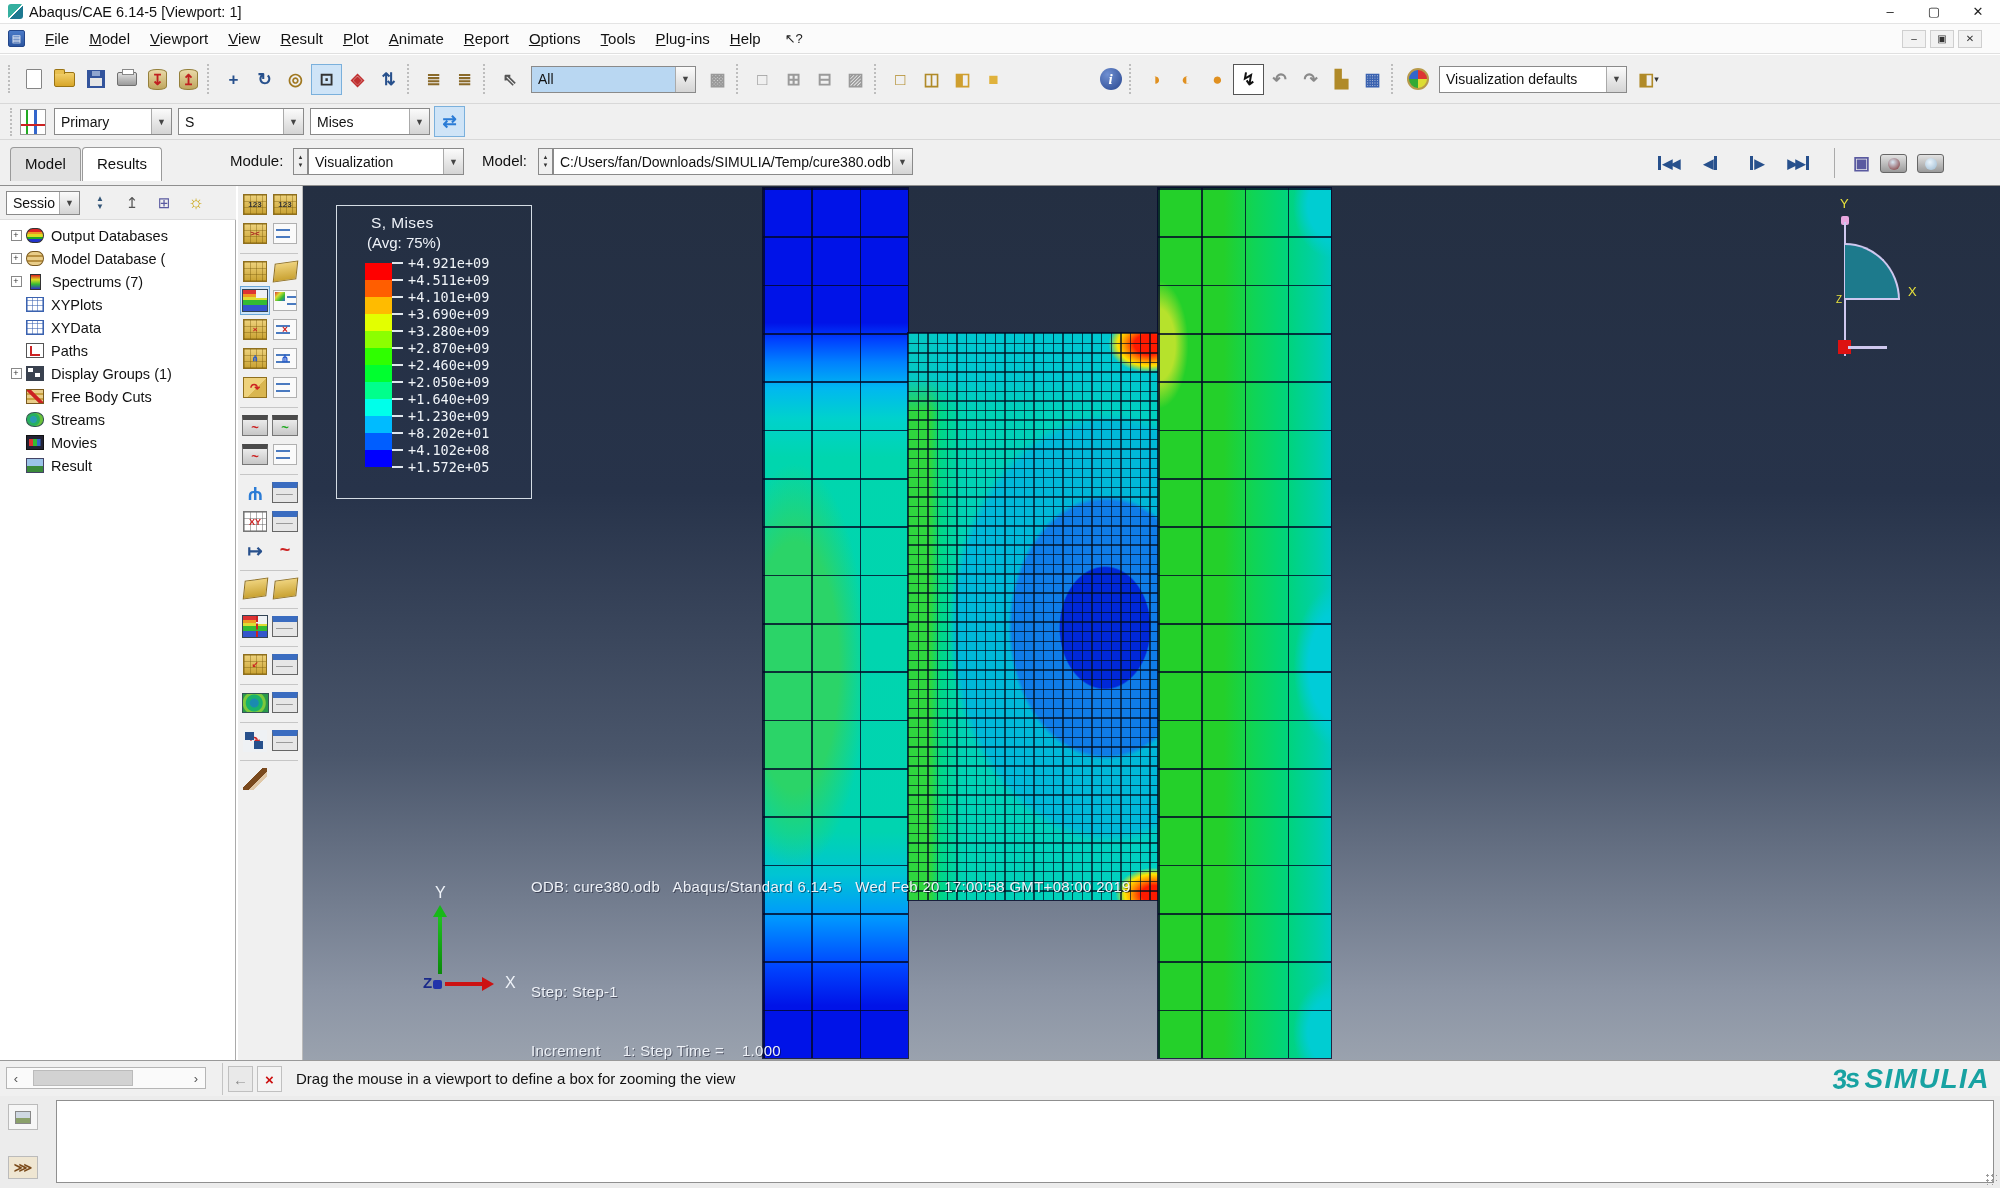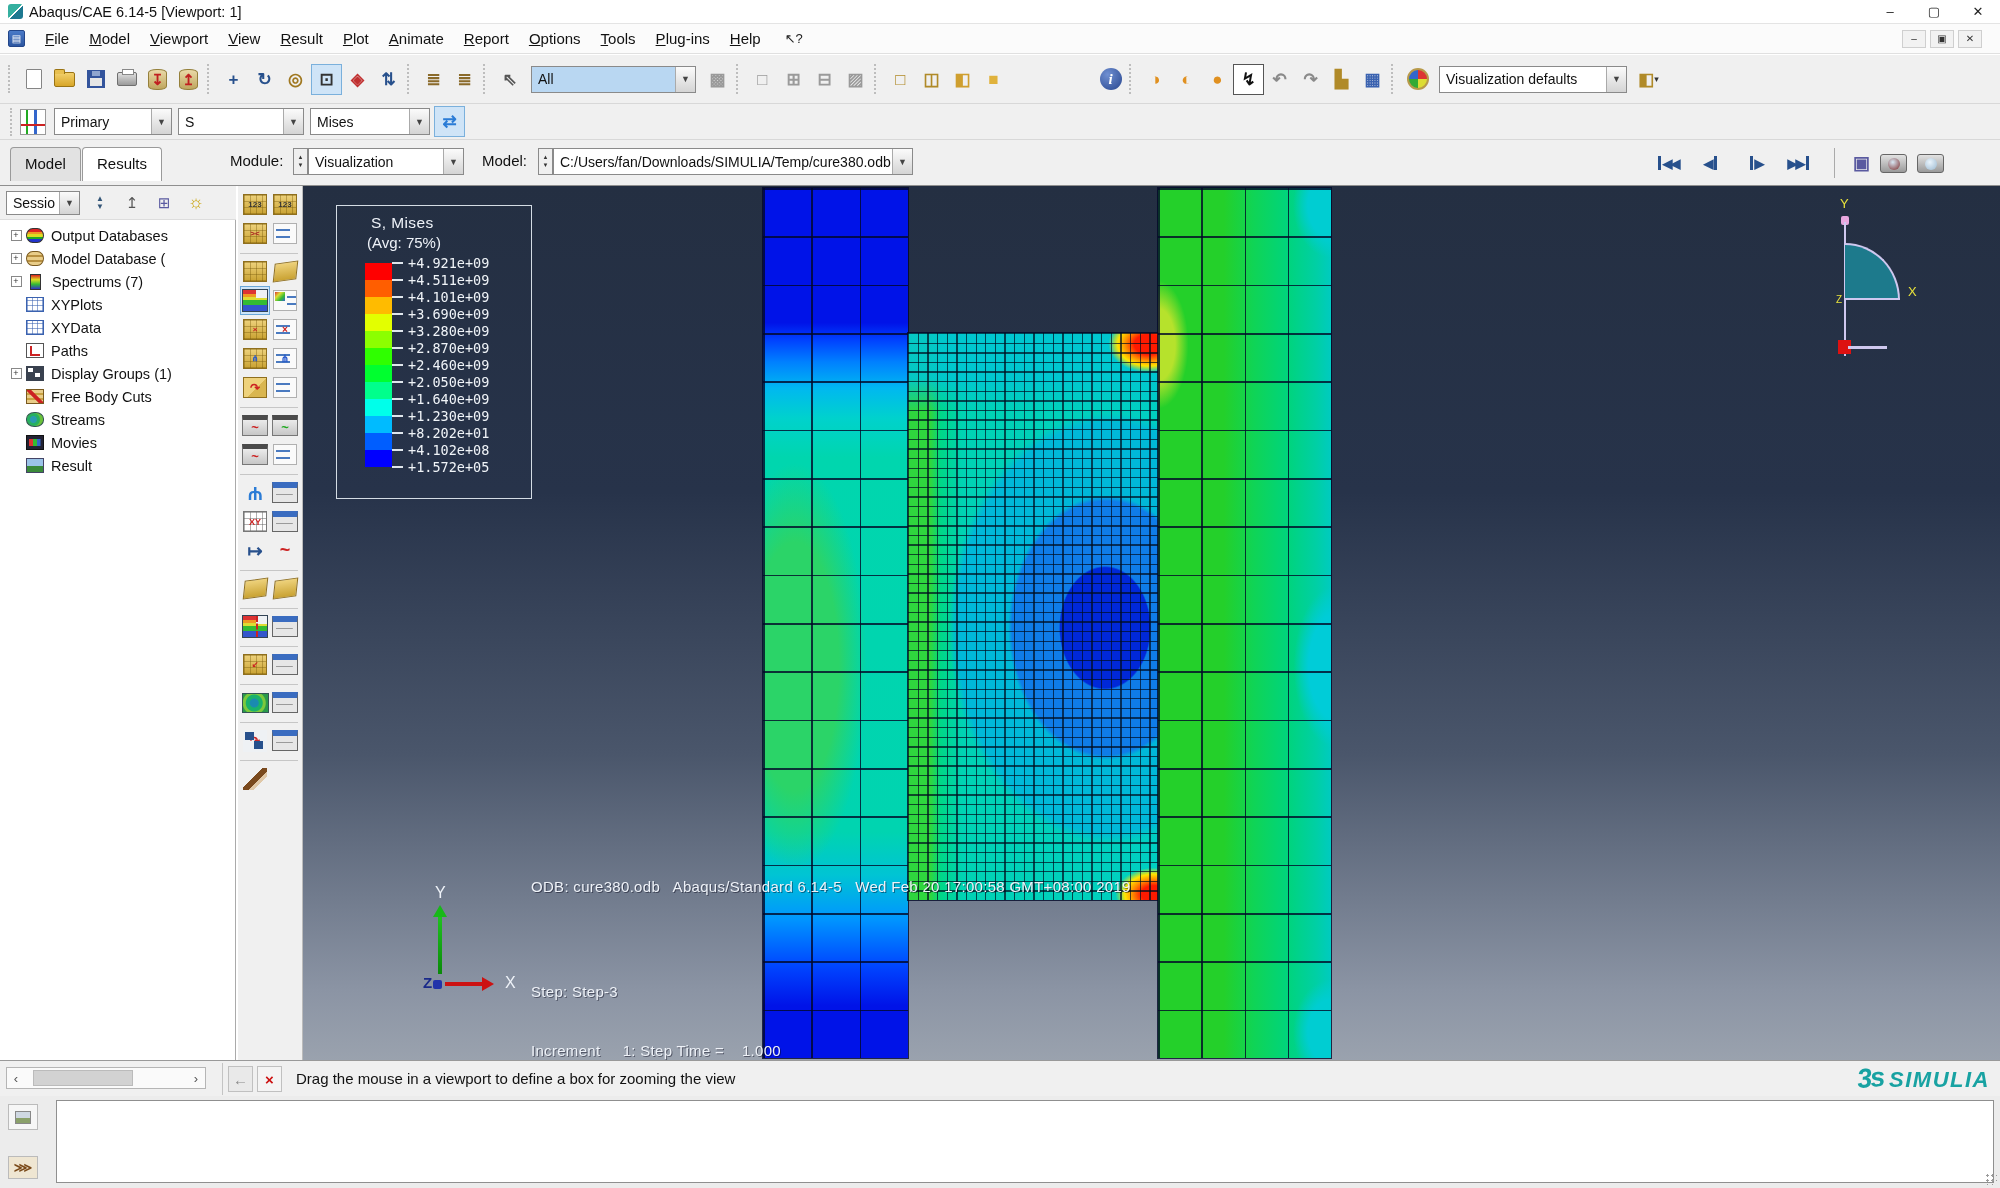--- a/index.html
+++ b/index.html
@@ -170,21 +170,21 @@
   .hscroll{position:absolute;left:6px;top:6px;width:200px;height:22px;border:1px solid #b5b5b5;background:#fafafa;display:flex;align-items:center}
   .harr{width:18px;height:100%;display:flex;align-items:center;justify-content:center;font-size:13px;color:#555}
   .hthumb{position:absolute;left:26px;top:2px;width:100px;height:16px;background:#d2d2d2;border:1px solid #bbb}
   .pdiv{position:absolute;left:222px;top:2px;width:1px;height:32px;background:#c4c4c4}
   .pbtn{position:absolute;top:5px;width:25px;height:26px;border:1px solid #c0c0c0;background:#e9e9e9;display:flex;align-items:center;justify-content:center;font-size:15px}
   .pback{left:228px;color:#8a8a8a}
   .px{left:257px;color:#cc1111;font-weight:bold;background:#f4f4f4}
   .ptext{position:absolute;left:296px;top:9px;font-size:15px;color:#111}
   .simulia{position:absolute;right:10px;top:2px;display:flex;align-items:baseline;color:#18a2a2}
   .sim-mark{font-size:27px;font-weight:bold;font-style:italic;transform:rotate(-6deg);letter-spacing:-2px}
-  .sim-name{font-size:22px;font-weight:bold;font-style:italic;letter-spacing:1.5px;margin-left:6px}
+  .sim-name{font-size:28px;font-weight:bold;font-style:italic;letter-spacing:1.5px;margin-left:6px}
 
   
   .msgarea{position:absolute;left:0;top:1096px;width:2000px;height:92px;background:#ececec}
   .msgbtn1{position:absolute;left:8px;top:8px;width:30px;height:26px;border:1px solid #bbb;background:#f6f6f6;display:flex;align-items:center;justify-content:center}
   .msgbtn1 .pic{width:16px;height:13px;background:linear-gradient(180deg,#cfd8e2 0 55%,#8aa06a 55%);border:1px solid #888}
   .msgbtn2{position:absolute;left:8px;top:60px;width:30px;height:23px;border:1px solid #bbb;background:#efe6d2;display:flex;align-items:center;justify-content:center;font-size:13px;color:#7a4a1a;font-weight:bold}
   .msgfield{position:absolute;left:56px;top:4px;width:1938px;height:83px;background:#fff;border:1px solid #8f8f8f}
   .grip{position:absolute;right:3px;bottom:3px;width:12px;height:12px;background-image:radial-gradient(circle,#9a9a9a 1.2px,transparent 1.4px);background-size:5px 5px}
 </style>
 </head>
@@ -665,21 +665,21 @@
           <div class="lg-tick">+1.640e+09</div>
           <div class="lg-tick">+1.230e+09</div>
           <div class="lg-tick">+8.202e+01</div>
           <div class="lg-tick">+4.102e+08</div>
           <div class="lg-tick">+1.572e+05</div>
         </div>
     </div>
 
     <div class="vtext odbline">ODB: cure380.odb   Abaqus/Standard 6.14-5   Wed Feb 20 17:00:58 GMT+08:00 2019</div>
     <div class="vtext stepblock">
-      <div>Step: Step-3</div>
+      <div>Step: Step-1</div>
       <div>Increment     1: Step Time =    1.000</div>
       
     </div>
 
     <div class="vp-triad">
       <span class="vt-y">Y</span>
       <span class="vt-yaxis"></span>
       <span class="vt-xaxis"></span>
       <span class="vt-x">X</span>
       <span class="vt-z">Z</span>

